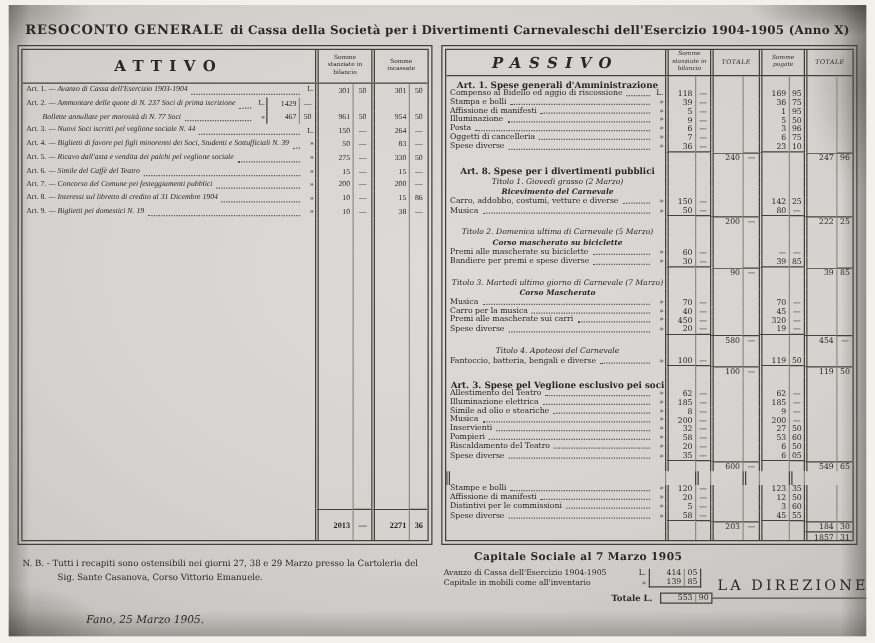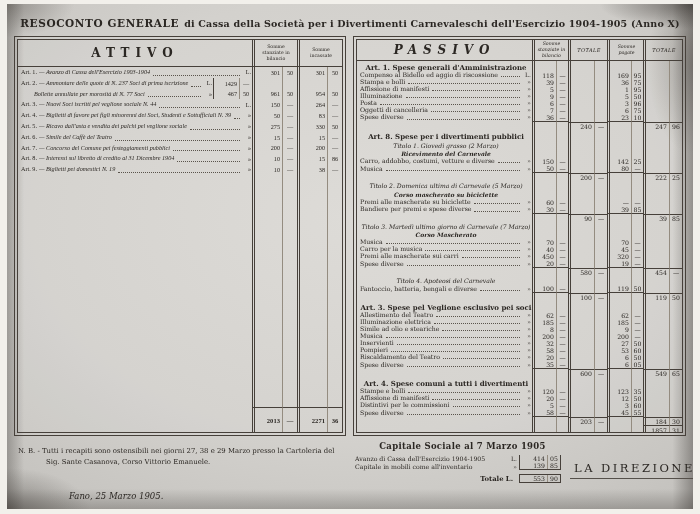--- a/index.html
+++ b/index.html
@@ -99,21 +99,21 @@
   .below-row{display:flex;justify-content:space-between;align-items:flex-end;margin-top:5px;padding:0 8px 0 2px;}
   .cap-h{font-weight:bold;font-size:8.5px;text-align:center;width:215px;margin-bottom:4px;letter-spacing:.3px;}
   .cap-row{display:flex;align-items:center;}
   .cap-lab{width:152px;font-size:6.2px;}
   .cap-cur{width:12px;font-size:6px;text-align:right;padding-right:2px;}
   .cap-amt{display:flex;border-left:1px solid var(--r);border-right:1px solid var(--r);}
   .cap-row:first-of-type .cap-amt{border-top:1px solid var(--r);}
   .cap-v{width:27px;text-align:right;font-size:6.2px;padding-right:2px;}
   .cap-c{width:13px;text-align:center;font-size:6.2px;border-left:1px solid var(--rl);}
   .cap-amt.last{border-bottom:1px solid var(--r);}
-  .cap-tot{display:flex;align-items:center;margin-top:4px;}
+  .cap-tot{display:flex;align-items:center;margin-top:4px;justify-content:flex-end;}
   .cap-tot .cap-lab{text-align:right;font-weight:bold;font-size:6.8px;padding-right:6px;width:164px;}
   .cap-tot .cap-amt{border:1px solid var(--r);}
   .direzione{font-size:11.5px;letter-spacing:2.5px;border-bottom:1px solid #55504a;
      padding:0 22px 3px 4px;margin-bottom:4px;white-space:nowrap;}
   
   .nb{margin-top:10px;font-size:6.9px;line-height:1.55;padding-left:32px;text-indent:-28px;padding-right:2px;}
   .fano{margin:24px 0 0 55px;font-style:italic;font-size:8.5px;}
 </style>
 </head>
 <body>
@@ -823,21 +823,20 @@
                 <div class="td n s"></div>
                 <div class="td c sc"></div>
                 <div class="td n st tv">600</div>
                 <div class="td c stc tv">—</div>
                 <div class="td n p"></div>
                 <div class="td c pc"></div>
                 <div class="td n pt tv">549</div>
                 <div class="td c ptc tv">65</div>
               </div>
               <div class="tr p-tr h1">
-                <div class="td lab">Art. 4. Spese comuni a tutti i divertimenti</div>
                 <div class="td n s"></div>
                 <div class="td c sc"></div>
                 <div class="td n st"></div>
                 <div class="td c stc"></div>
                 <div class="td n p"></div>
                 <div class="td c pc"></div>
                 <div class="td n pt"></div>
                 <div class="td c ptc"></div>
               </div>
               <div class="tr p-tr r">

